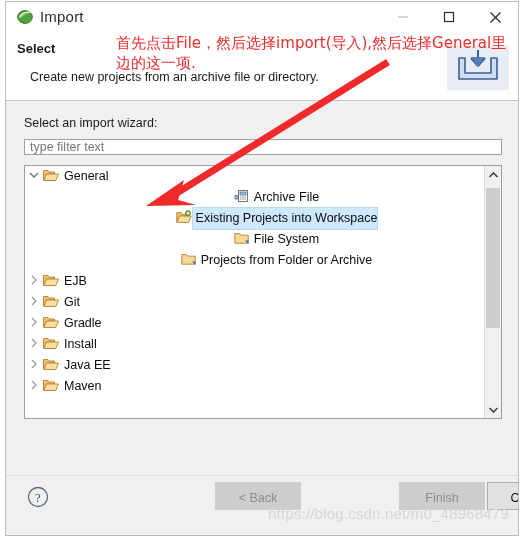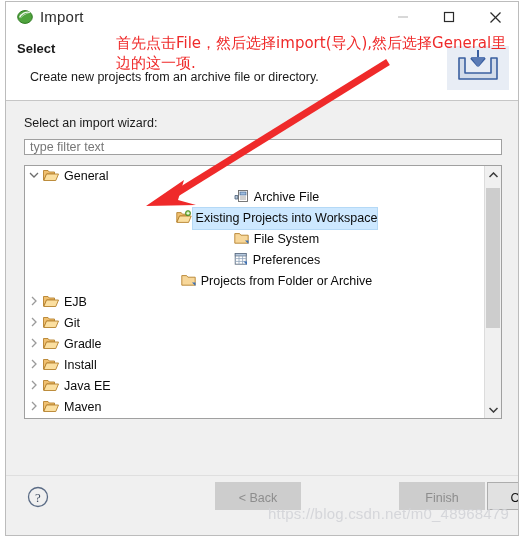--- a/index.html
+++ b/index.html
@@ -366,29 +366,20 @@
                 <path d="M0.8 2.6 L5.2 2.6 L6.5 4.2 L11.4 4.2 L11.4 6 L3.6 6 L1 12 L0.8 12 Z" fill="#f0c070" stroke="#b5812c" stroke-width="0.9" stroke-linejoin="round"></path>
                 <path d="M3.5 6 L15.2 6 L12.6 12.4 L0.9 12.4 Z" fill="#fbdfa0" stroke="#b5812c" stroke-width="0.9" stroke-linejoin="round"></path>
                 <circle cx="12" cy="3.2" r="2.6" fill="#7fc24a" stroke="#3f7a1e" stroke-width="0.7"></circle>
                 <path d="M12 1.7 L12 4.7 M10.5 3.2 L13.5 3.2" stroke="#ffffff" stroke-width="1"></path>
               </svg></span><span class="tlabel">Existing Projects into Workspace</span></div>
           <div class="tree-row child"><span class="twisty"></span><span class="ticon"><svg width="16" height="14" viewBox="0 0 16 14">
                 <path d="M0.8 2.6 L5.6 2.6 L6.9 4.2 L14.2 4.2 L14.2 12.2 L0.8 12.2 Z" fill="#f7d79a" stroke="#b5812c" stroke-width="0.9" stroke-linejoin="round"></path>
                 <path d="M11 9.5 L14.5 9.5 L14.5 13 Z" fill="#3a6fb5"></path>
               </svg></span><span class="tlabel">File System</span></div>
           <div class="tree-row child"><span class="twisty"></span><span class="ticon"><svg width="16" height="14" viewBox="0 0 16 14">
-                <rect x="2.2" y="1.6" width="11" height="10.6" fill="#ffffff" stroke="#5d6d82" stroke-width="0.9"></rect>
-                <rect x="2.2" y="1.6" width="11" height="2.4" fill="#b6c8dd" stroke="#5d6d82" stroke-width="0.7"></rect>
-                <line x1="6" y1="4" x2="6" y2="12.2" stroke="#8fa3ba" stroke-width="0.8"></line>
-                <line x1="9.6" y1="4" x2="9.6" y2="12.2" stroke="#8fa3ba" stroke-width="0.8"></line>
-                <line x1="2.2" y1="6.6" x2="13.2" y2="6.6" stroke="#8fa3ba" stroke-width="0.8"></line>
-                <line x1="2.2" y1="9.4" x2="13.2" y2="9.4" stroke="#8fa3ba" stroke-width="0.8"></line>
-                <path d="M10.6 9.6 L14 9.6 L14 13 Z" fill="#3a6fb5"></path>
-              </svg></span><span class="tlabel">Preferences</span></div>
-          <div class="tree-row child"><span class="twisty"></span><span class="ticon"><svg width="16" height="14" viewBox="0 0 16 14">
                 <path d="M0.8 2.6 L5.6 2.6 L6.9 4.2 L14.2 4.2 L14.2 12.2 L0.8 12.2 Z" fill="#f7d79a" stroke="#b5812c" stroke-width="0.9" stroke-linejoin="round"></path>
                 <path d="M11 9.5 L14.5 9.5 L14.5 13 Z" fill="#3a6fb5"></path>
               </svg></span><span class="tlabel">Projects from Folder or Archive</span></div>
           <div class="tree-row"><span class="twisty"><svg width="10" height="10" viewBox="0 0 10 10">
                 <path d="M3 1 L7 5 L3 9" fill="none" stroke="#9a9a9a" stroke-width="1.3"></path>
               </svg></span><span class="ticon"><svg width="16" height="14" viewBox="0 0 16 14">
                 <path d="M0.5 2.5 L5 2.5 L6.3 4 L11.5 4 L11.5 6 L3.6 6 L1 12 L0.5 12 Z" fill="#f0c070" stroke="#b5812c" stroke-width="0.9" stroke-linejoin="round"></path>
                 <path d="M3.5 6 L15.5 6 L12.8 12.5 L0.8 12.5 Z" fill="#fbdfa0" stroke="#b5812c" stroke-width="0.9" stroke-linejoin="round"></path>
               </svg></span><span class="tlabel">EJB</span></div>
           <div class="tree-row"><span class="twisty"><svg width="10" height="10" viewBox="0 0 10 10">

